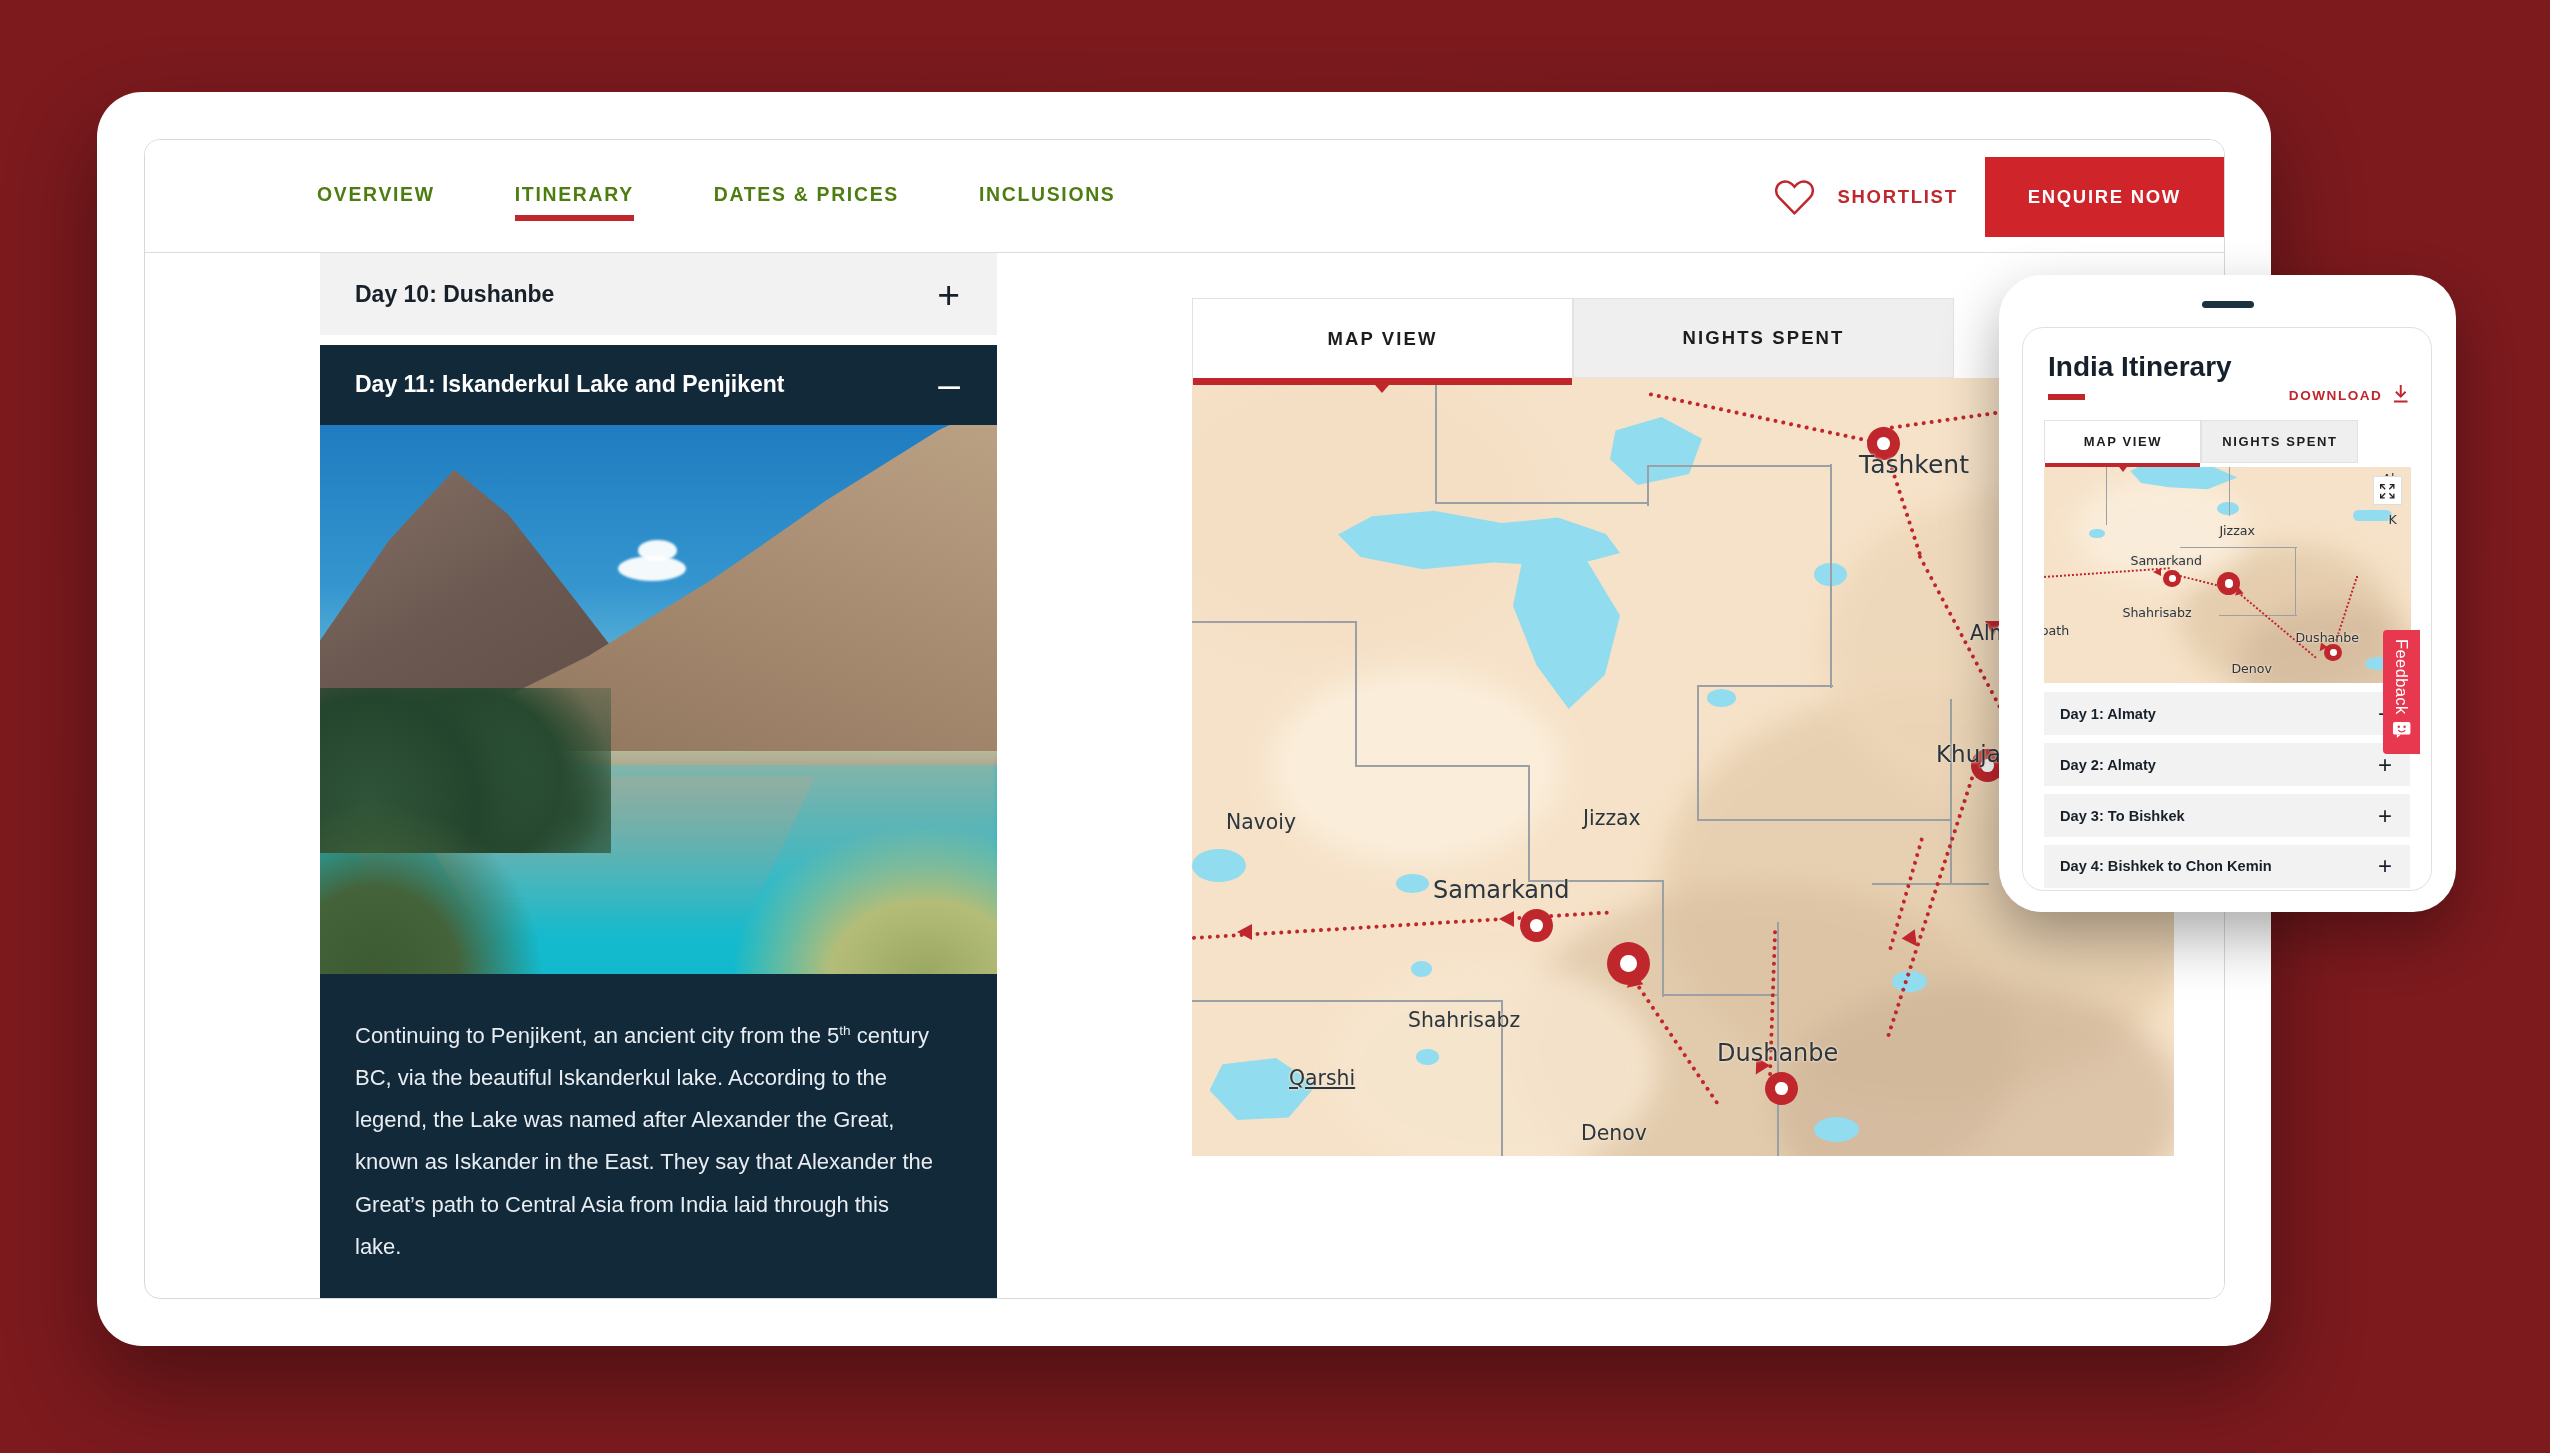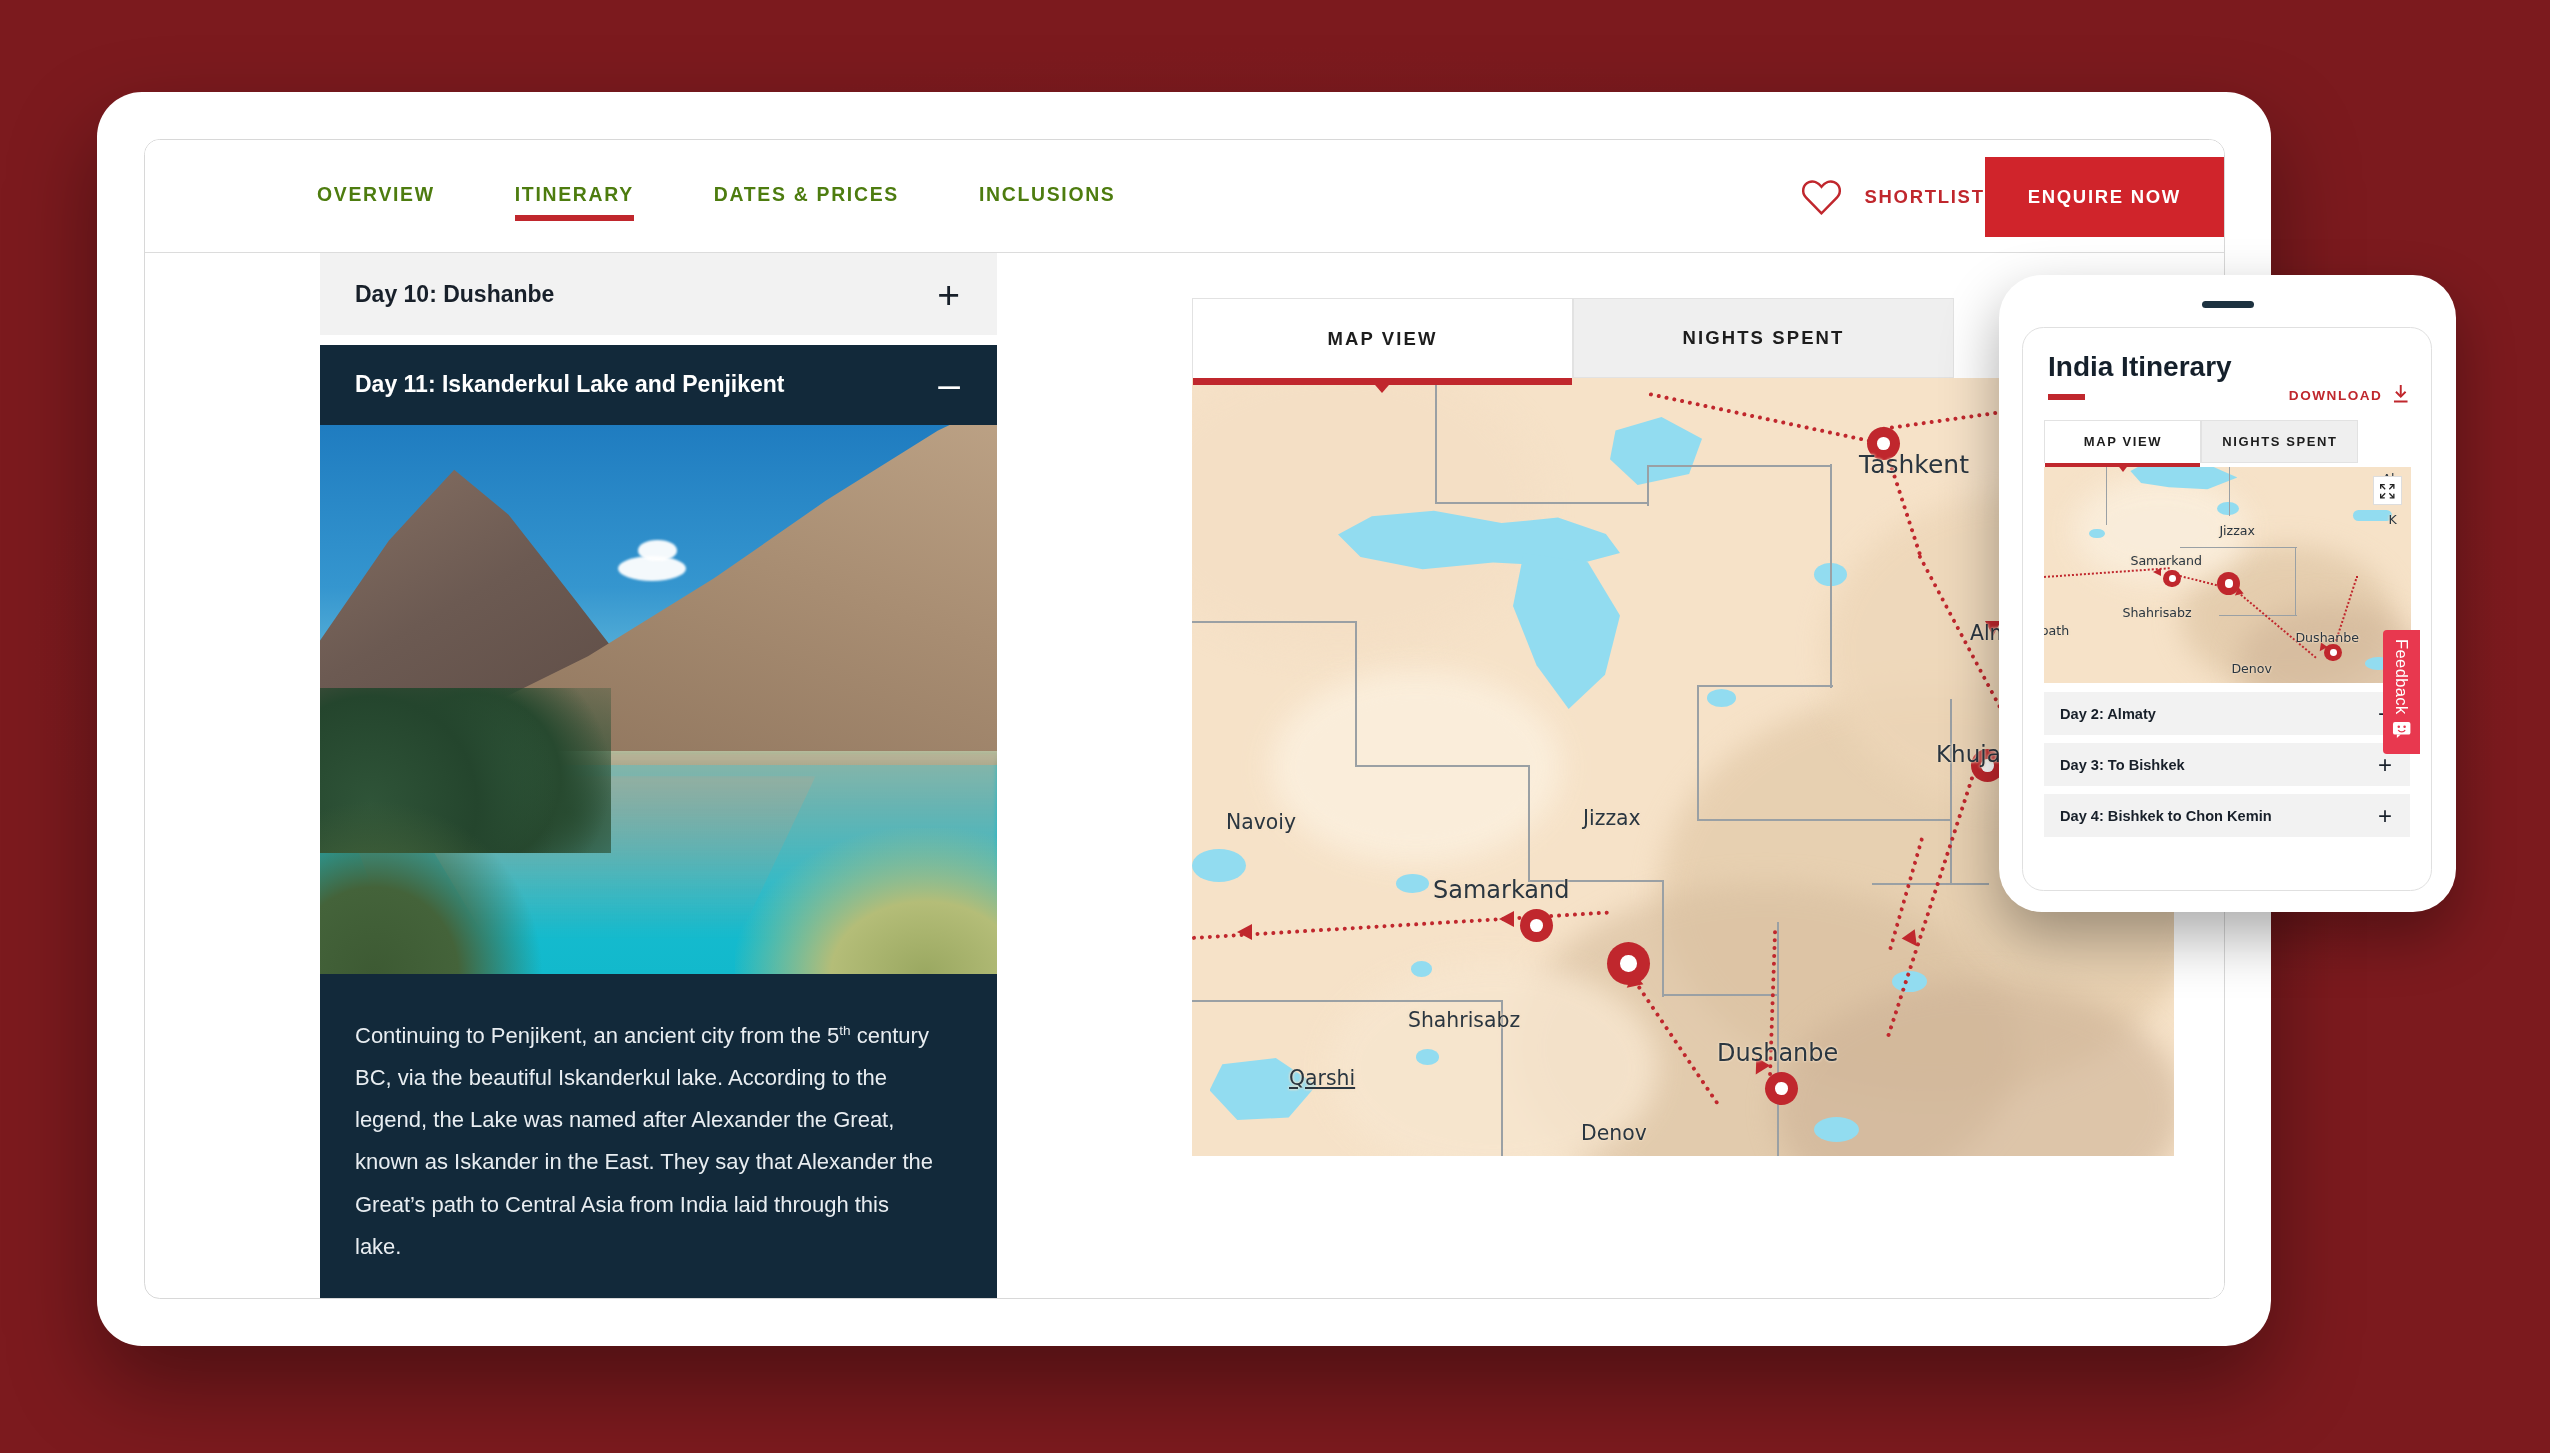--- a/index.html
+++ b/index.html
@@ -67,21 +67,21 @@
     background: #C0272D;
   }
   .header-right {
     position: absolute;
     right: 0; top: 0;
     height: 113px;
     display: flex; align-items: center;
   }
   .shortlist {
     display: flex; align-items: center; gap: 21.4px;
-    cursor: pointer;
+    margin-right: 27px; cursor: pointer;
   }
   .heart-icon { width: 43px; height: 39px; display: block; }
   .shortlist-label {
     font-size: 18.5px; font-weight: 700; letter-spacing: 1.7px;
     color: #C0272D; text-transform: uppercase;
   }
   .enquire-btn {
     background: #D0242B;
     color: #fff;
     font-size: 18.5px; font-weight: 700; letter-spacing: 1.7px;
@@ -632,20 +632,24 @@
           <line x1="2.5" y1="2.5" x2="7.5" y2="7.5" stroke="#222" stroke-width="1.6"></line>
           <line x1="17.5" y1="2.5" x2="12.5" y2="7.5" stroke="#222" stroke-width="1.6"></line>
           <line x1="17.5" y1="17.5" x2="12.5" y2="12.5" stroke="#222" stroke-width="1.6"></line>
           <line x1="2.5" y1="17.5" x2="7.5" y2="12.5" stroke="#222" stroke-width="1.6"></line>
         </svg>
       </div>
     </div>
 
     <div class="ph-days">
       <div class="ph-day">
+        <span>Day 1: Almaty</span>
+        <span class="plus">+</span>
+      </div>
+      <div class="ph-day">
         <span>Day 2: Almaty</span>
         <span class="plus">+</span>
       </div>
       <div class="ph-day">
         <span>Day 3: To Bishkek</span>
         <span class="plus">+</span>
       </div>
       <div class="ph-day">
         <span>Day 4: Bishkek to Chon Kemin</span>
         <span class="plus">+</span>

